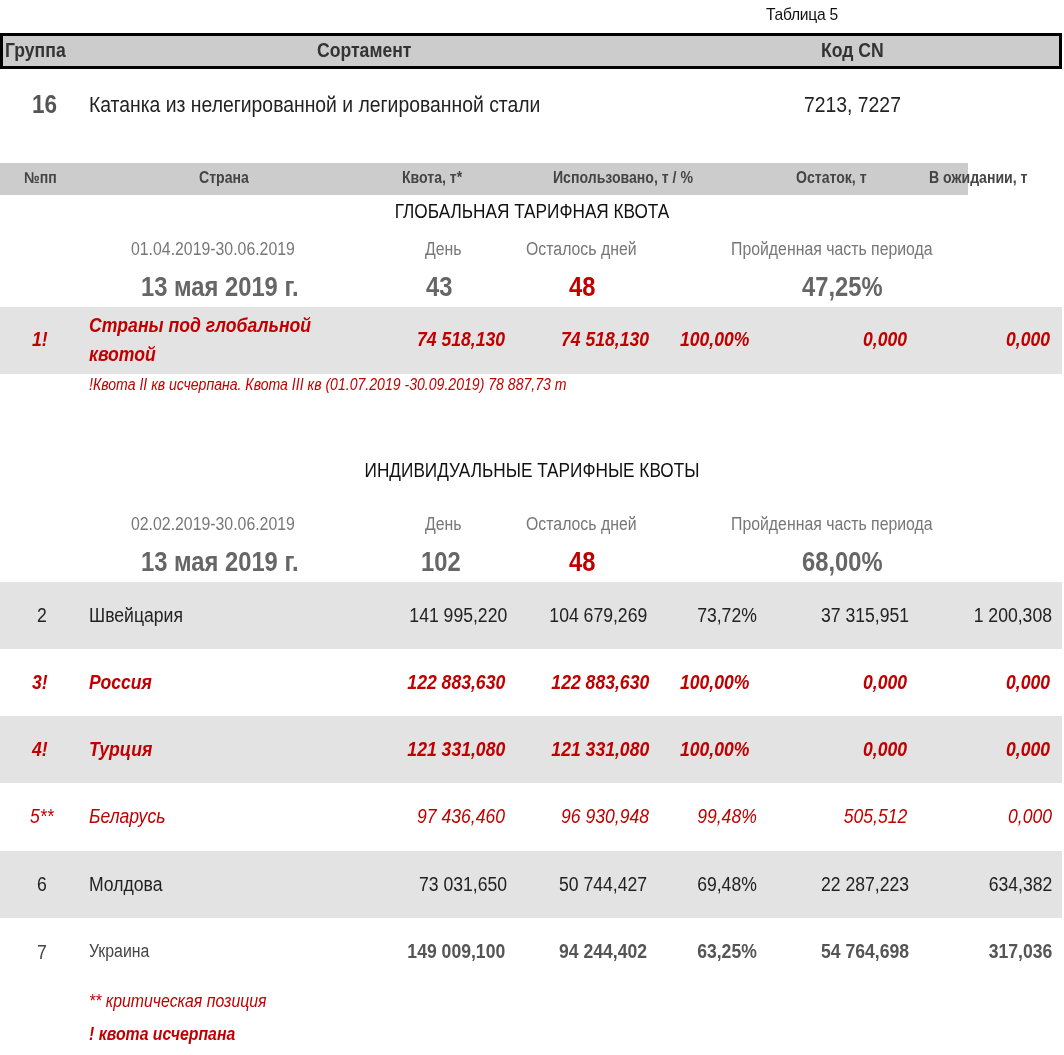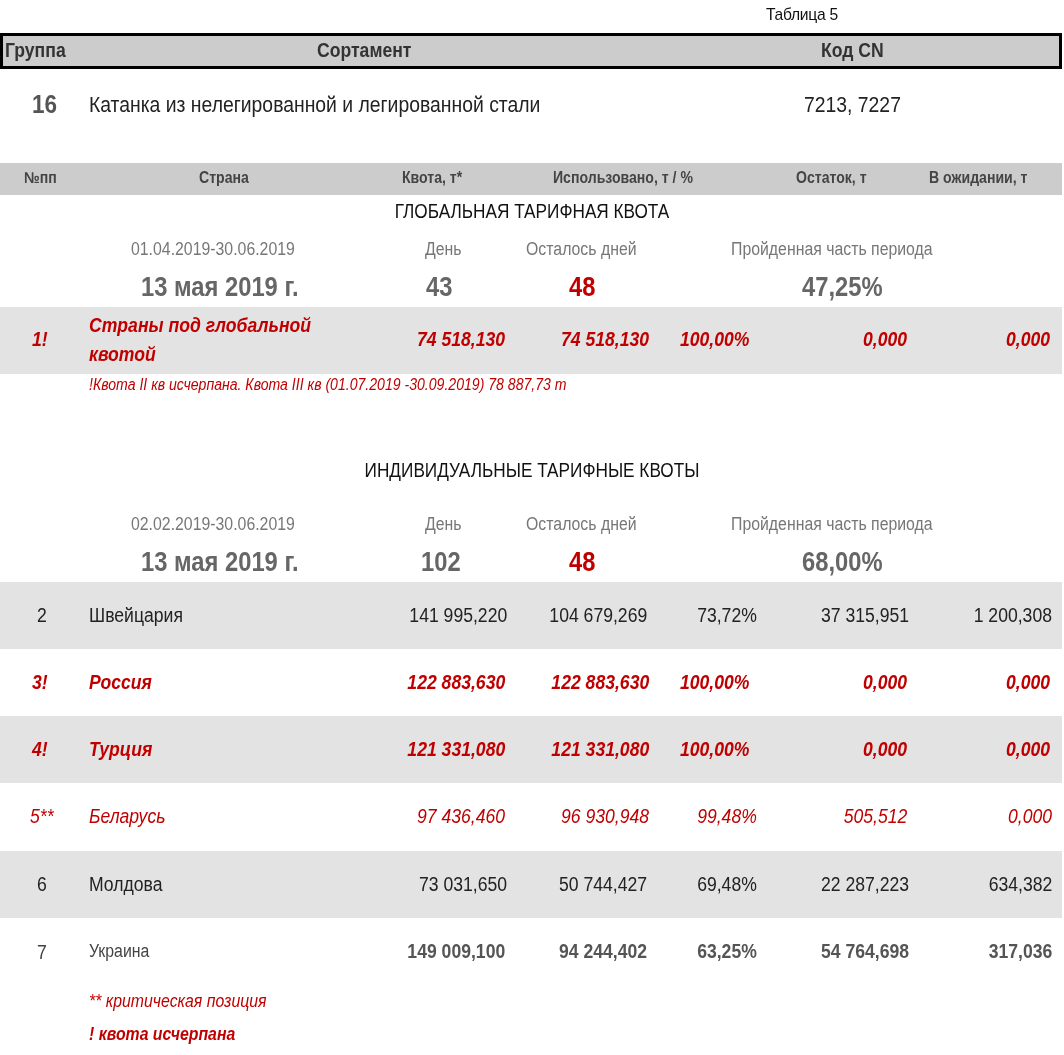--- a/index.html
+++ b/index.html
@@ -12,21 +12,21 @@
   .group-header-box { left: 0; top: 33px; width: 1062px; height: 36px; background: #cccccc; border: 3px solid #000; border-left-width: 3px; }
   .gh-text { font-size: 20px; font-weight: bold; color: #333; top: 3px; transform: scaleX(0.88); transform-origin: left; }
   .gh-group { left: 2px; }
   .gh-sort { left: 314px; }
   .gh-cn { left: 818px; }
 
   .grp-num { left: 32px; top: 90px; font-size: 25px; font-weight: bold; color: #555; transform: scaleX(0.9); transform-origin: left; }
   .grp-name { left: 89px; top: 92px; font-size: 22px; color: #222; transform: scaleX(0.88); transform-origin: left; }
   .grp-cn { left: 804px; top: 92px; font-size: 22px; color: #222; transform: scaleX(0.88); transform-origin: left; }
 
-  .col-header-band { left: 0; top: 163px; width: 1062px; height: 32px; background: #cccccc; }
+  .col-header-band { left: 0; top: 163px; width: 968px; height: 32px; background: #cccccc; }
   .ch { top: 6px; font-size: 16px; font-weight: bold; color: #444; transform: scaleX(0.88); transform-origin: left; }
 
   .section-title { font-size: 20px; color: #111; transform: scaleX(0.86); transform-origin: center; }
   .sec-global { left: 0; width: 1064px; text-align: center; top: 200px; }
   .sec-indiv { left: 0; width: 1064px; text-align: center; top: 459px; }
 
   .period-label { font-size: 18px; color: #777; transform: scaleX(0.88); transform-origin: left; }
   .period-value { font-size: 27px; font-weight: bold; color: #666; transform: scaleX(0.88); transform-origin: left; }
   .period-red { color: #c00000; }
 

